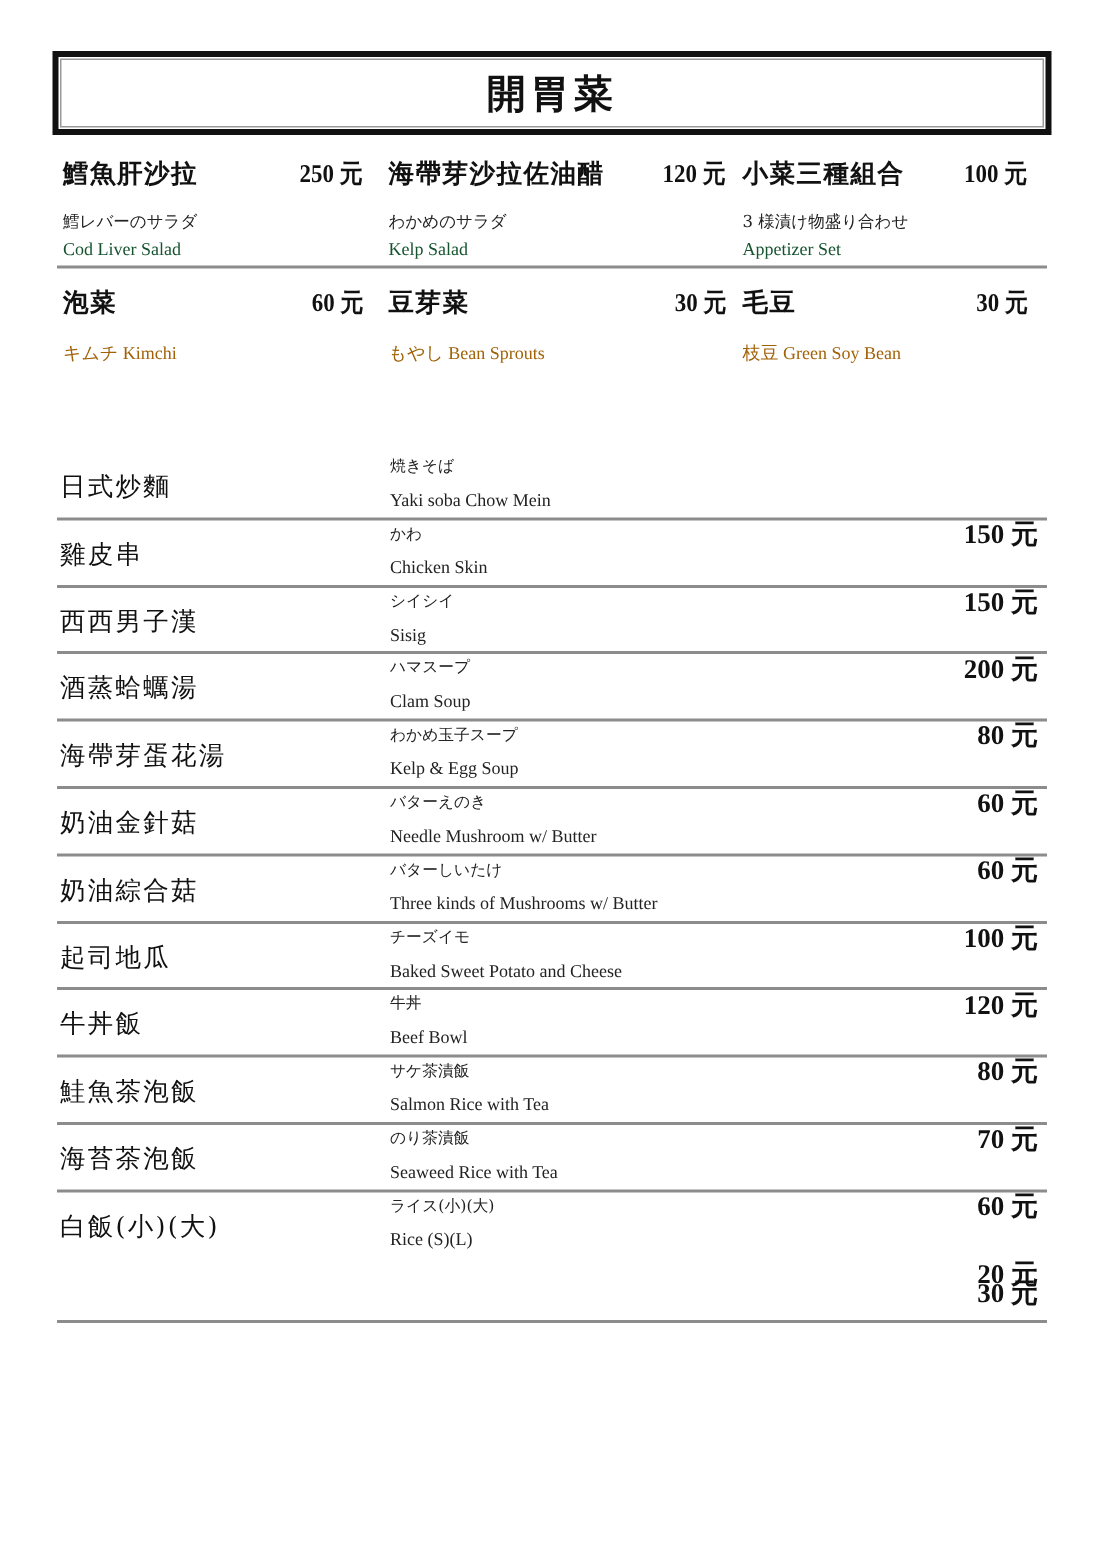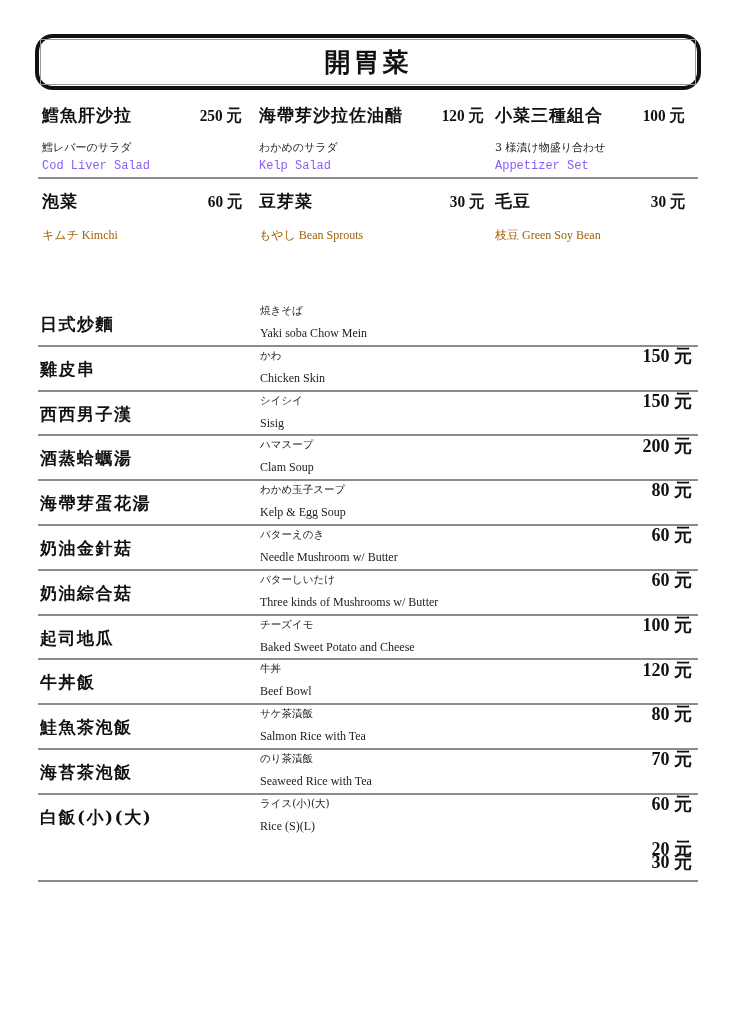--- a/index.html
+++ b/index.html
@@ -30,21 +30,21 @@
     border: 1px solid #9a9a9a;
     pointer-events: none;
   }
   .section-title {
     font-family: "DejaVu Serif", "Liberation Serif", serif;
     font-weight: bold;
     font-size: 26px;
     letter-spacing: 3px;
     color: #111;
   }
-  #hdr-appetizers { top: 34px; border-radius: 18px; }
+  #hdr-appetizers { top: 34px; }
   #hdr-teppan { top: 246px; height: 54px; }
   #hdr-teppan .section-title { font-size: 27px; }
 
   
   .app-row {
     position: absolute;
     left: 38px;
     width: 660px;
   }
   .app-row.r1 { top: 96px; height: 83px; border-bottom: 2px solid #8c8c8c; }
@@ -80,23 +80,23 @@
     position: absolute;
     left: 0; top: 44px;
     font-size: 11px;
     color: #222;
     white-space: nowrap;
   }
   .app-en {
     position: absolute;
     left: 0; top: 63px;
     font-size: 12px;
-    color: #8b5cf6;
-    white-space: nowrap;
-    font-family: Liberation Mono, monospace;
+    color: #14532d;
+    white-space: nowrap;
+    font-family: Liberation Serif, serif;
   }
   .app-row.r2 .app-name, .app-row.r2 .app-price { top: 9px; }
   .app-row.r2 .app-sub {
     position: absolute;
     left: 0; top: 46px;
     font-size: 12px;
     color: #a16207;
     white-space: nowrap;
     font-family: "Liberation Serif", "DejaVu Serif", serif;
   }
@@ -111,21 +111,21 @@
   .item {
     position: relative;
     height: 44.8px;
     border-bottom: 2px solid #8c8c8c;
   }
   .item.rice { height: 87px; }
   .item-name {
     position: absolute;
     left: 2px; top: 11px;
     font-size: 17px;
-    font-weight: bold;
+    font-weight: normal;
     letter-spacing: 1.5px;
     white-space: nowrap;
   }
   .item-jp {
     position: absolute;
     left: 222px; top: 2px;
     font-size: 10.5px;
     color: #222;
     white-space: nowrap;
   }

